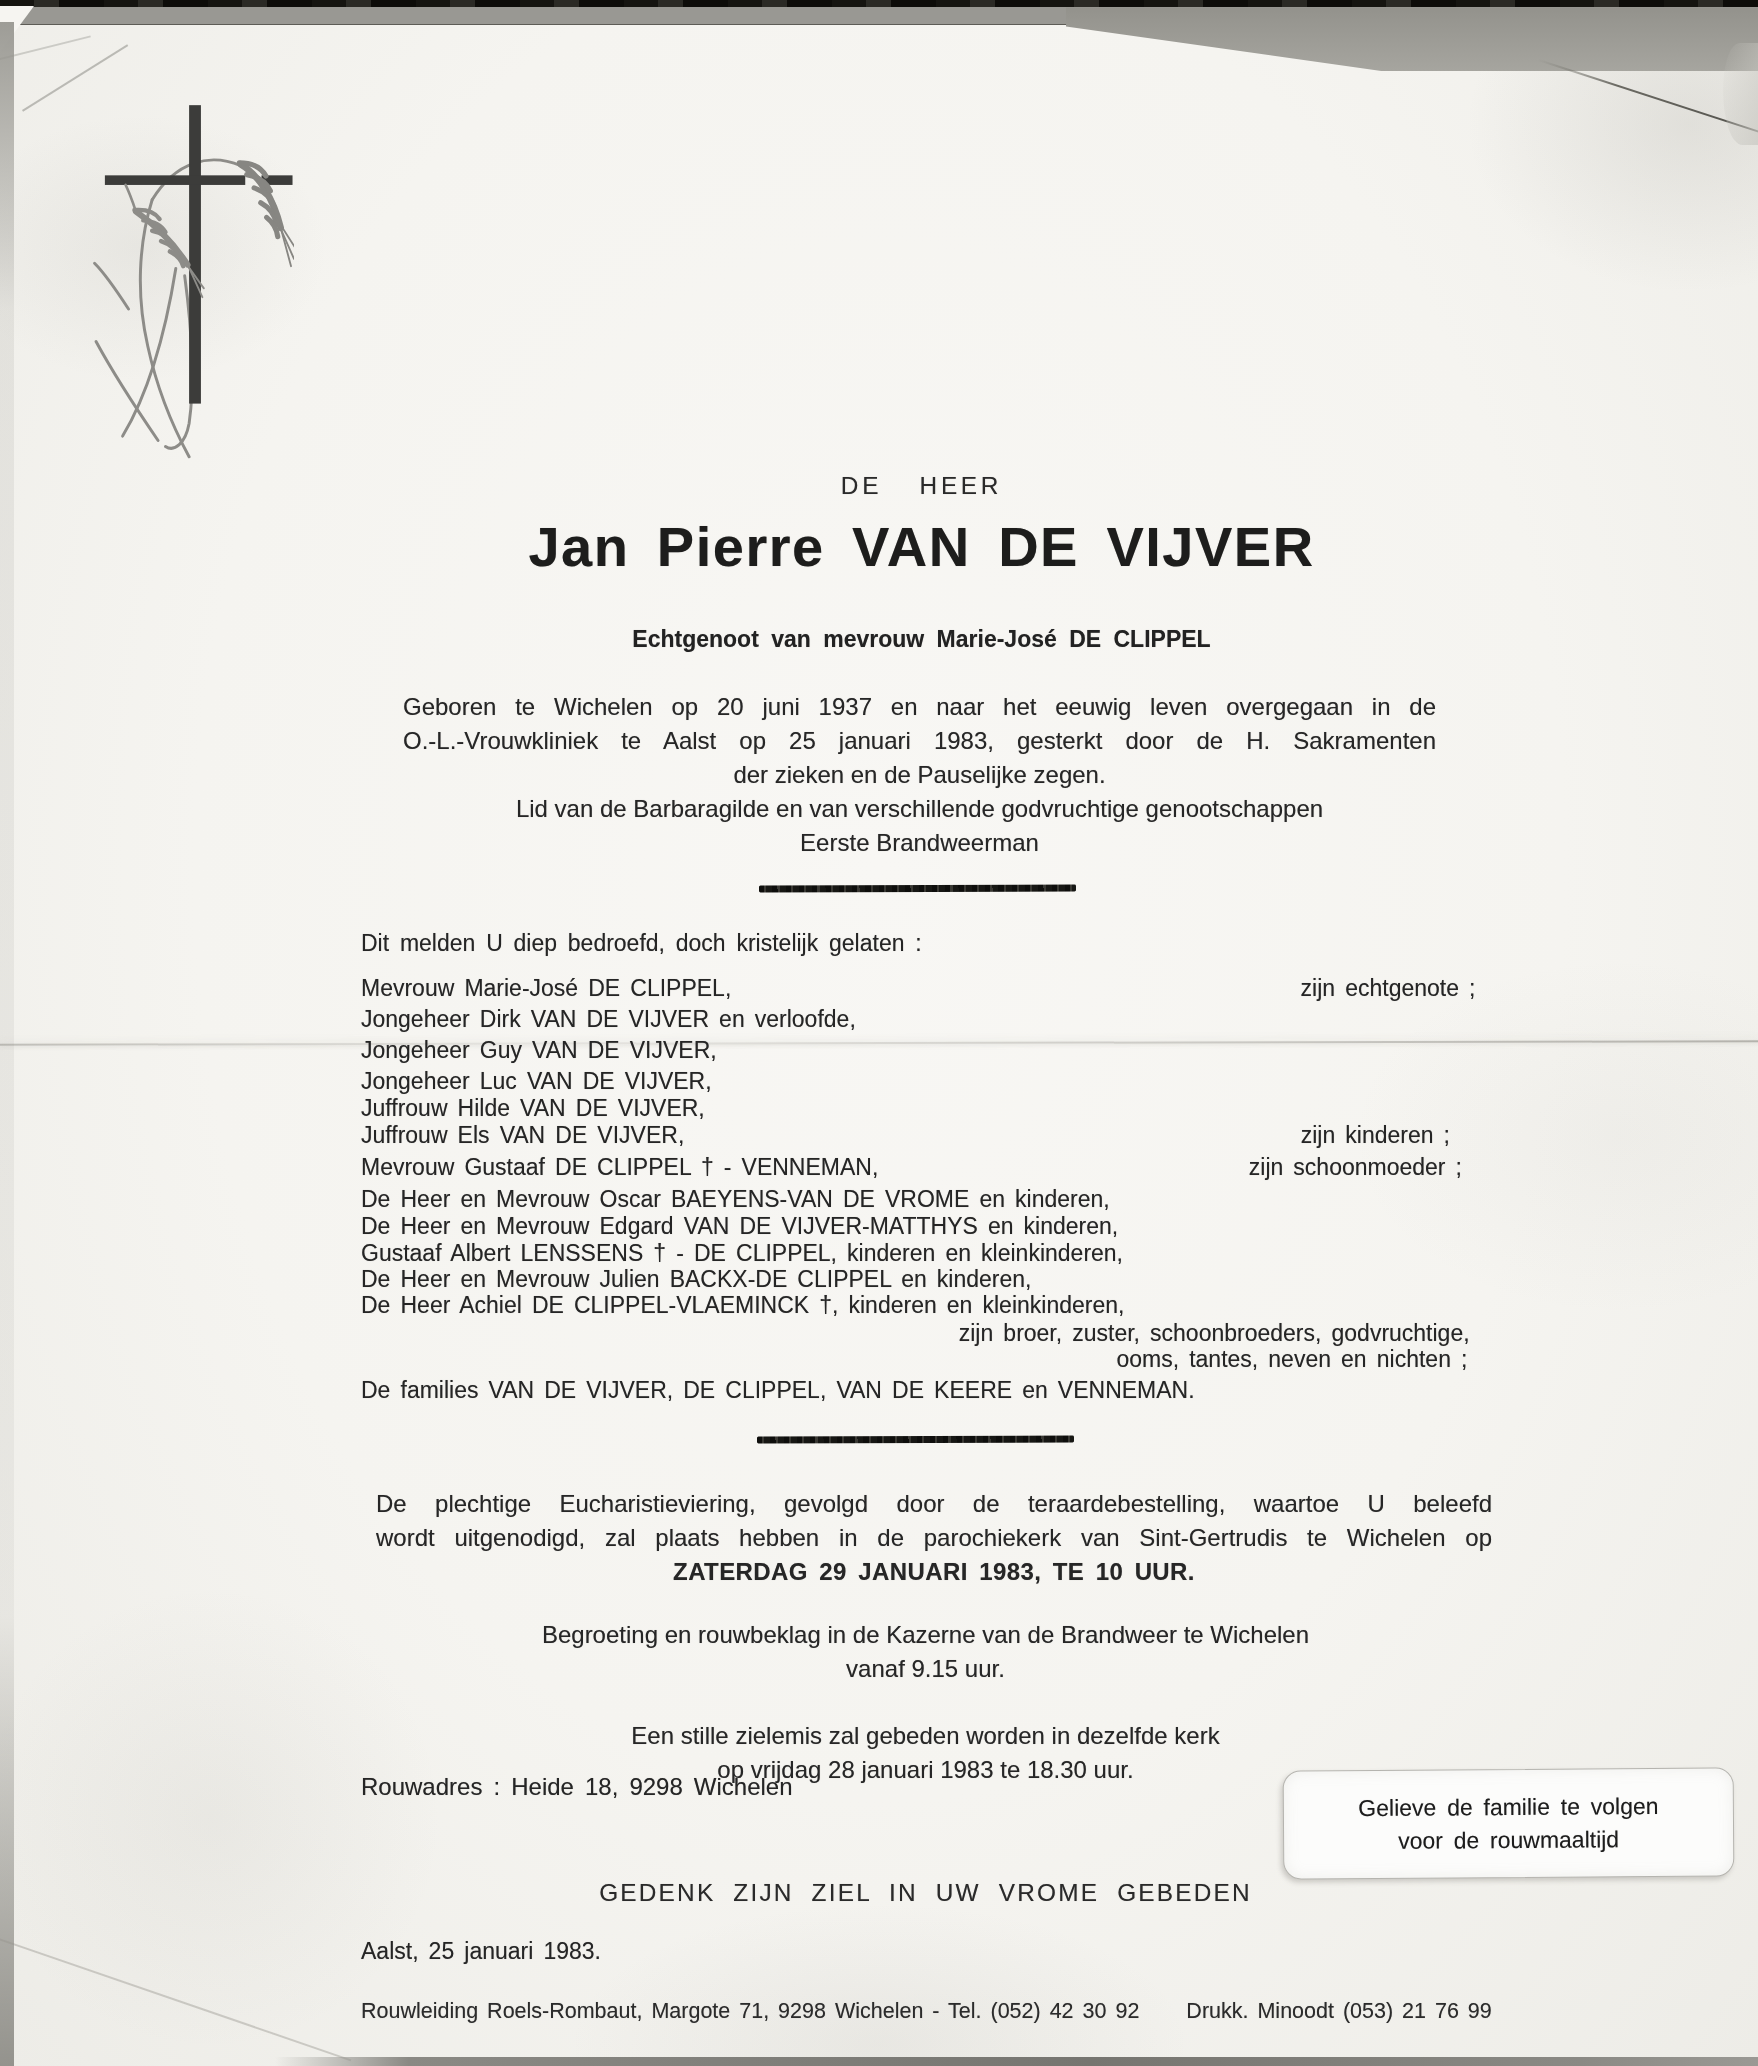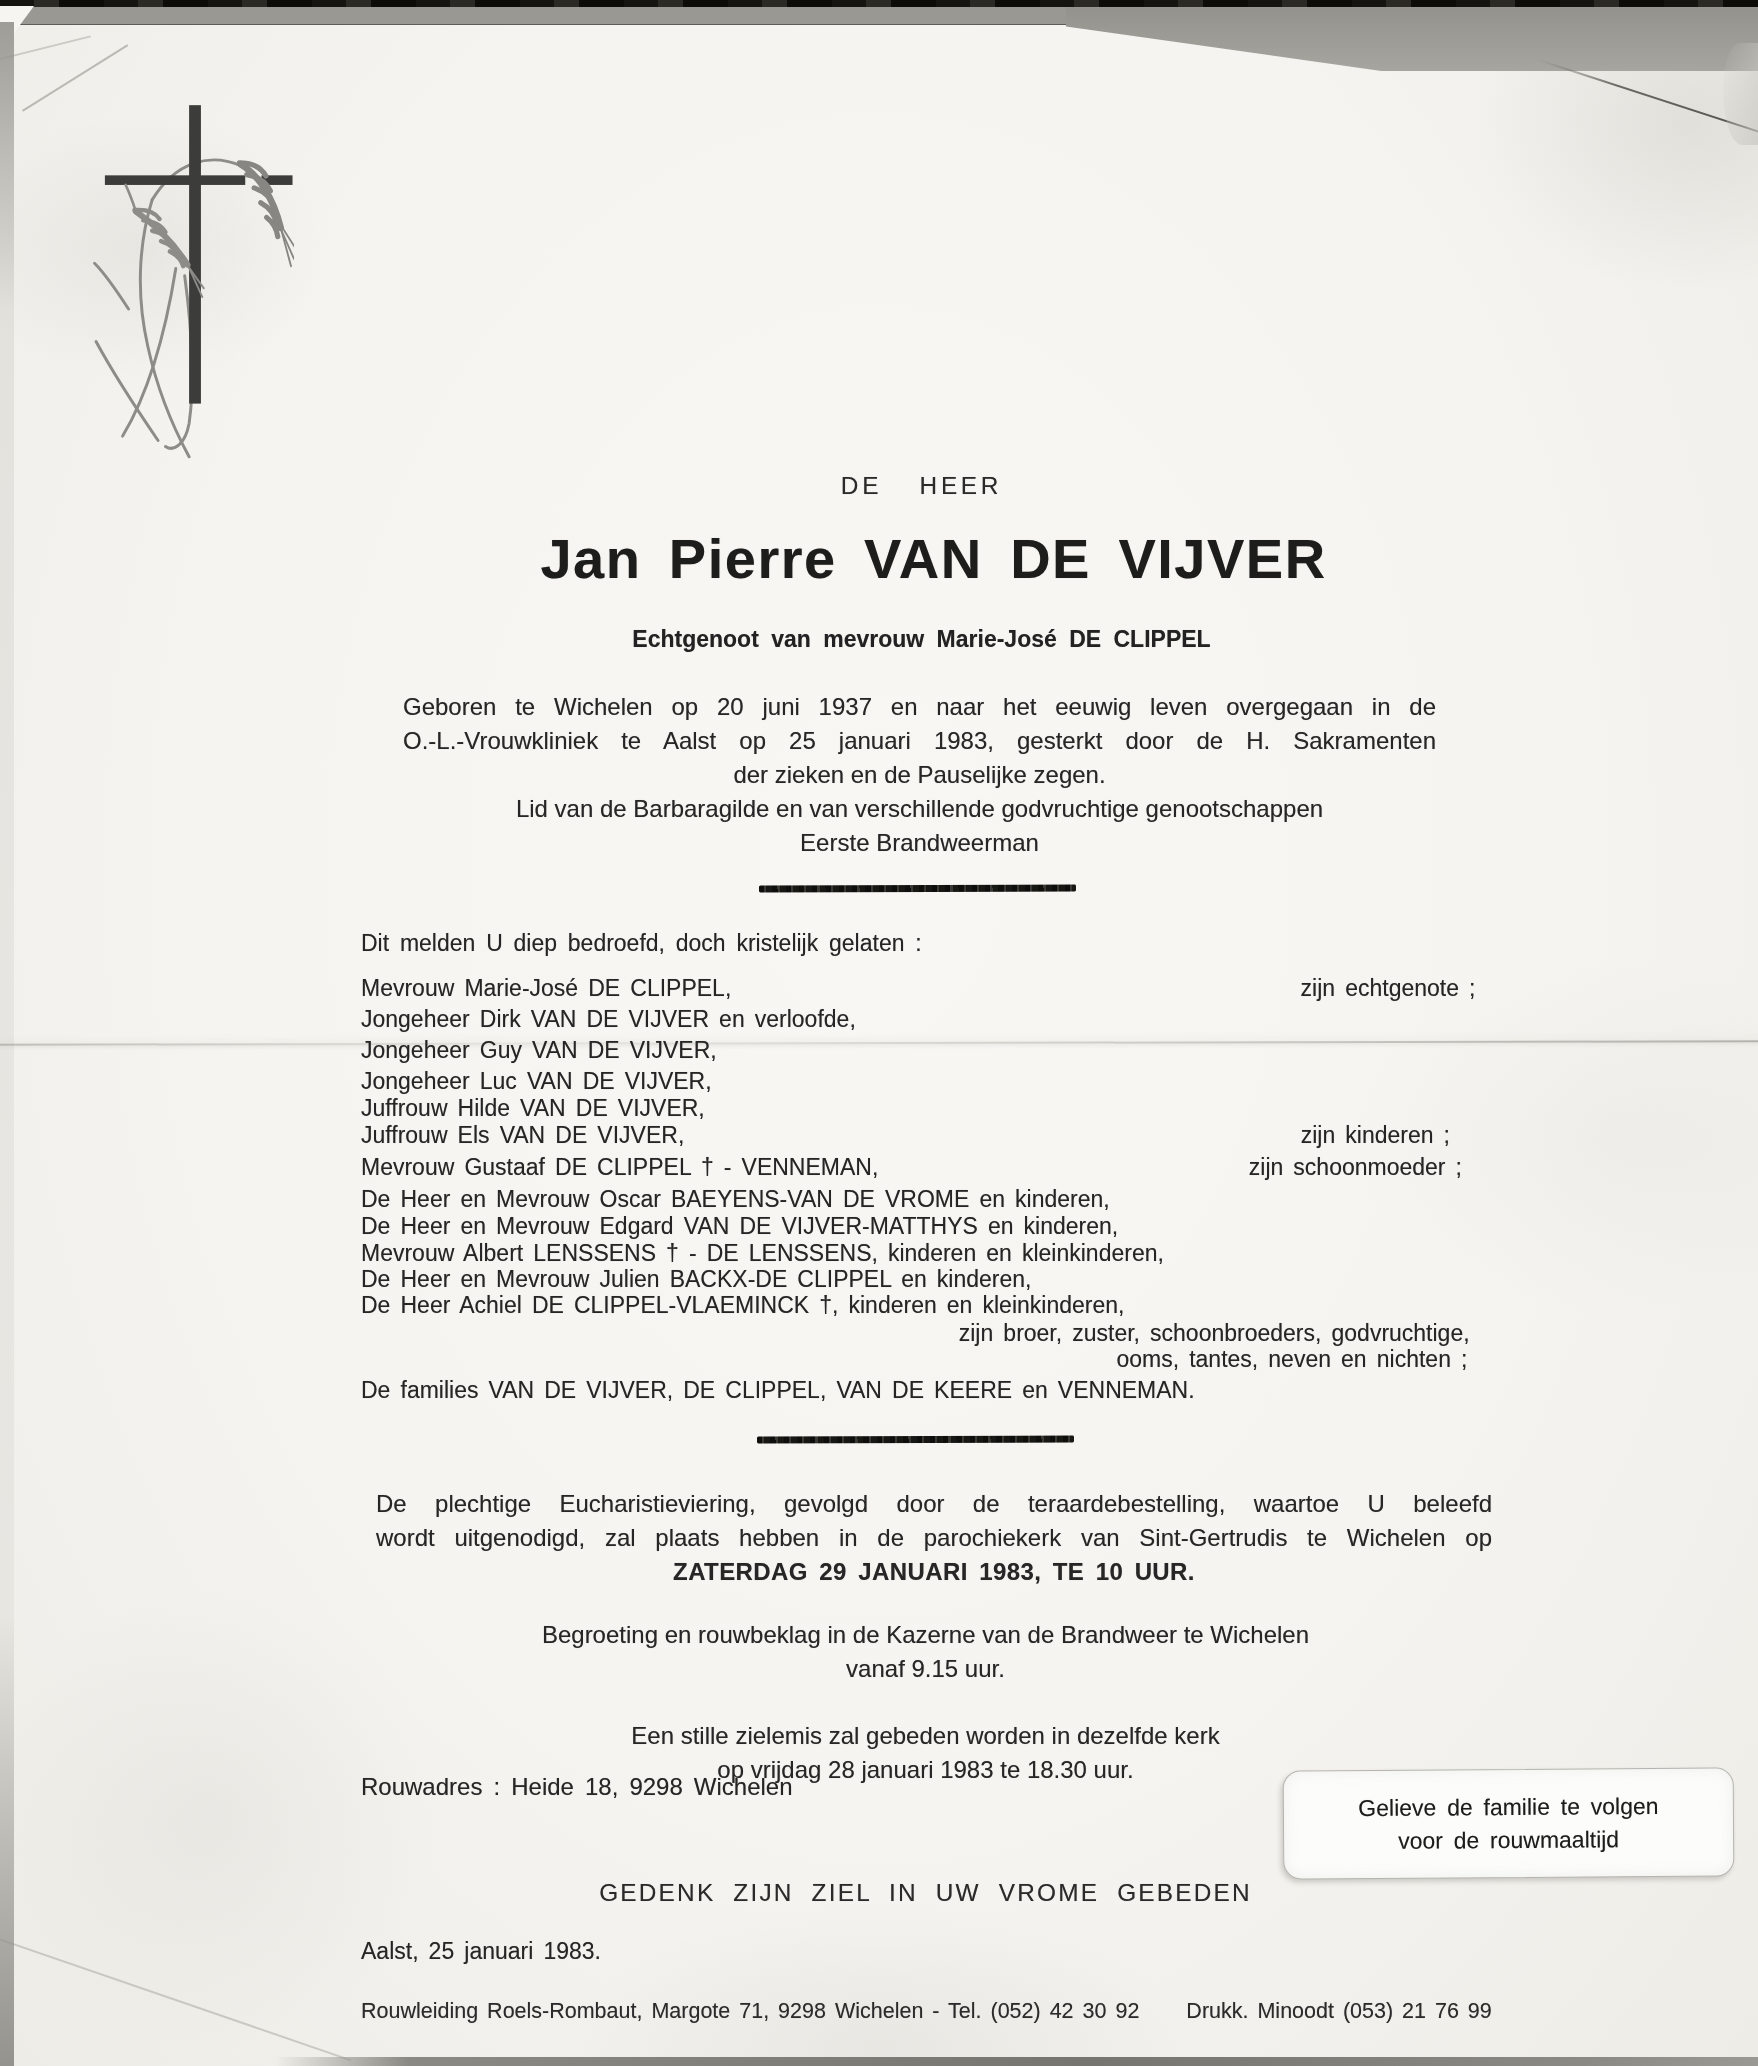--- a/index.html
+++ b/index.html
@@ -58,21 +58,21 @@
     background:rgba(150,148,141,.42);transform:rotate(19deg);transform-origin:left center;}
 
   
   .cross-art{position:absolute;left:65px;top:87px;width:229px;height:385px;}
 
   
   .abs{position:absolute;}
   .centerband{left:311px;width:1221px;text-align:center;}
   .intro{top:407px;font-size:23px;letter-spacing:0.2px;word-spacing:5.2px;color:#262626;}
   .salutation{top:472px;font-size:24.4px;letter-spacing:3.7px;word-spacing:27px;color:#2a2a2a;}
-  .deceased{top:514px;font-size:56px;font-weight:bold;letter-spacing:1.5px;word-spacing:10.4px;color:#1d1d1c;margin:12px;}
+  .deceased{top:514px;font-size:56px;font-weight:bold;letter-spacing:1.5px;word-spacing:10.4px;color:#1d1d1c;margin:0;}
   .spouse{top:626px;font-size:23px;font-weight:bold;word-spacing:6px;color:#222;}
 
   .bio{left:403px;width:1033px;top:690px;font-size:24px;line-height:34px;color:#262626;}
   .jline{text-align:justify;text-align-last:justify;}
   .cline{text-align:center;}
 
   .divider{position:absolute;height:6.7px;
     background:repeating-linear-gradient(90deg,#0e0e0c 0 5.2px,#393833 5.2px 7.4px,#171714 7.4px 13.3px);
     border-radius:1.5px;transform:rotate(-.2deg);}
   .divider-1{left:759px;top:885px;width:317px;}
@@ -207,21 +207,21 @@
     </div>
     <div class="frow" style="top:1187px">
       <span class="fname ink">De Heer en Mevrouw Oscar BAEYENS-VAN DE VROME en kinderen,</span>
       <span class="frel ink"></span>
     </div>
     <div class="frow" style="top:1214px">
       <span class="fname ink">De Heer en Mevrouw Edgard VAN DE VIJVER-MATTHYS en kinderen,</span>
       <span class="frel ink"></span>
     </div>
     <div class="frow" style="top:1241px">
-      <span class="fname ink">Mevrouw Albert LENSSENS † - DE LENSSENS, kinderen en kleinkinderen,</span>
+      <span class="fname ink">Gustaaf Albert LENSSENS † - DE CLIPPEL, kinderen en kleinkinderen,</span>
       <span class="frel ink"></span>
     </div>
     <div class="frow" style="top:1267px">
       <span class="fname ink">De Heer en Mevrouw Julien BACKX-DE CLIPPEL en kinderen,</span>
       <span class="frel ink"></span>
     </div>
     <div class="frow" style="top:1293px">
       <span class="fname ink">De Heer Achiel DE CLIPPEL-VLAEMINCK †, kinderen en kleinkinderen,</span>
       <span class="frel ink"></span>
     </div>

